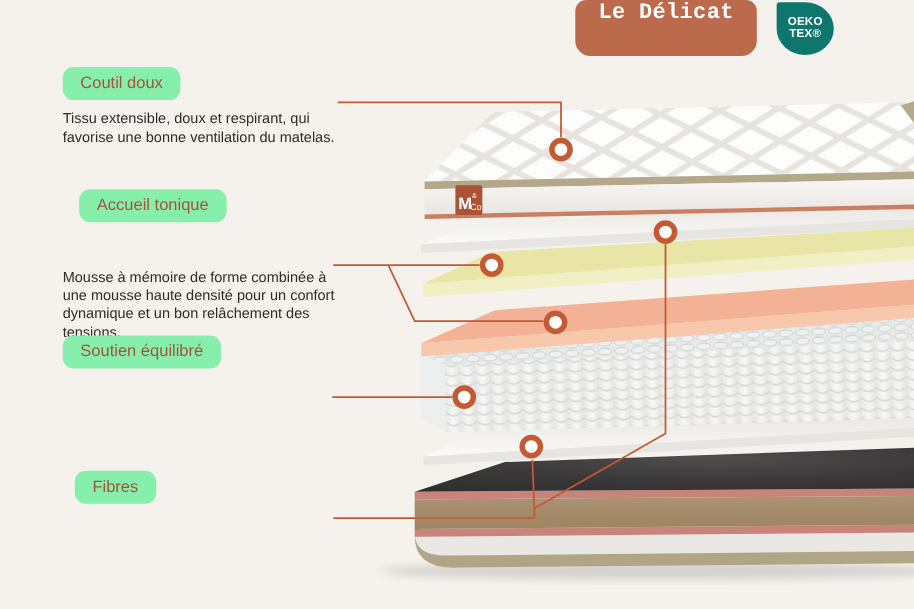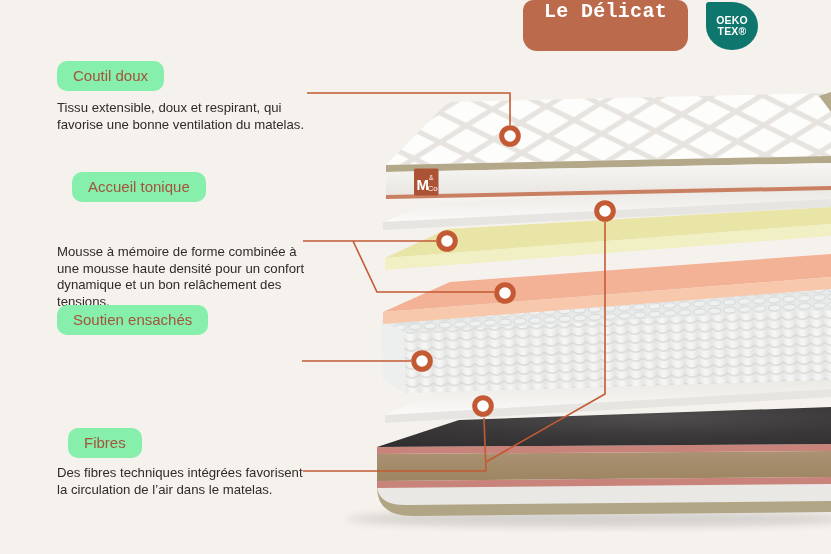--- a/index.html
+++ b/index.html
@@ -148,19 +148,17 @@
   <div class="chip" style="left:57px;top:61px;">Coutil doux</div>
   <div class="desc" style="left:57px;top:100px;">Tissu extensible, doux et respirant, qui
 favorise une bonne ventilation du matelas.</div>
 
   <div class="chip" style="left:72px;top:172px;">Accueil tonique</div>
   <div class="desc" style="left:57px;top:211px;margin-top:33px;">Mousse à mémoire de forme combinée à
 une mousse haute densité pour un confort
 dynamique et un bon relâchement des
 tensions.</div>
 
-  <div class="chip" style="left:57px;top:305px;">Soutien ensachés</div>
+  <div class="chip" style="left:57px;top:305px;">Soutien équilibré</div>
 
   <div class="chip" style="left:57px;top:428px;margin-left:11px;">Fibres</div>
-  <div class="desc" style="left:57px;top:465px;">Des fibres techniques intégrées favorisent
-la circulation de l’air dans le matelas.</div>
 
 </div>
 
 </body></html>

